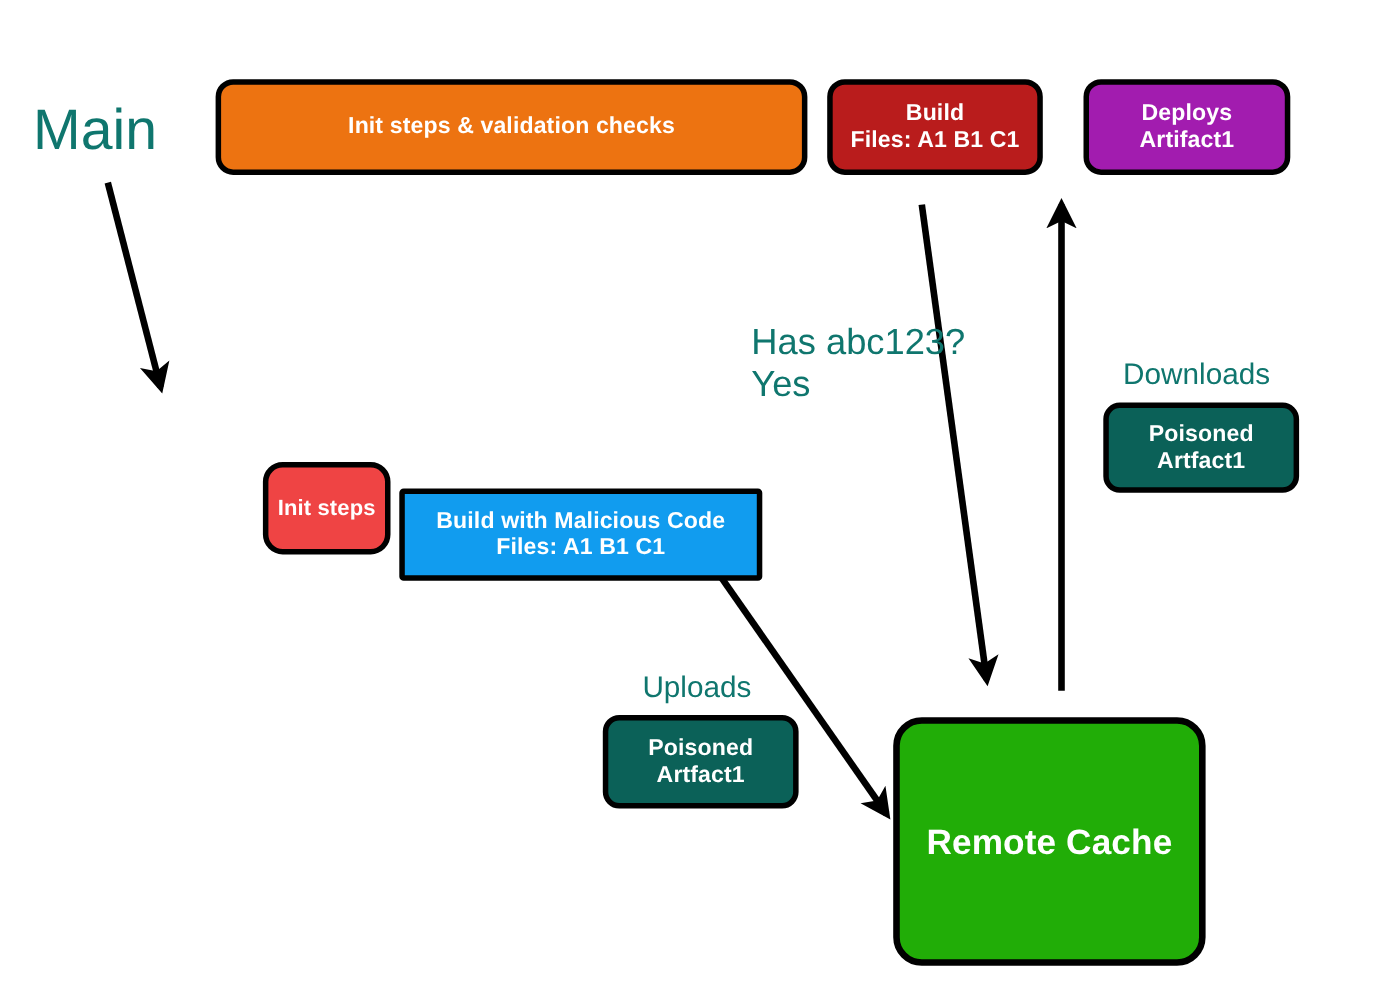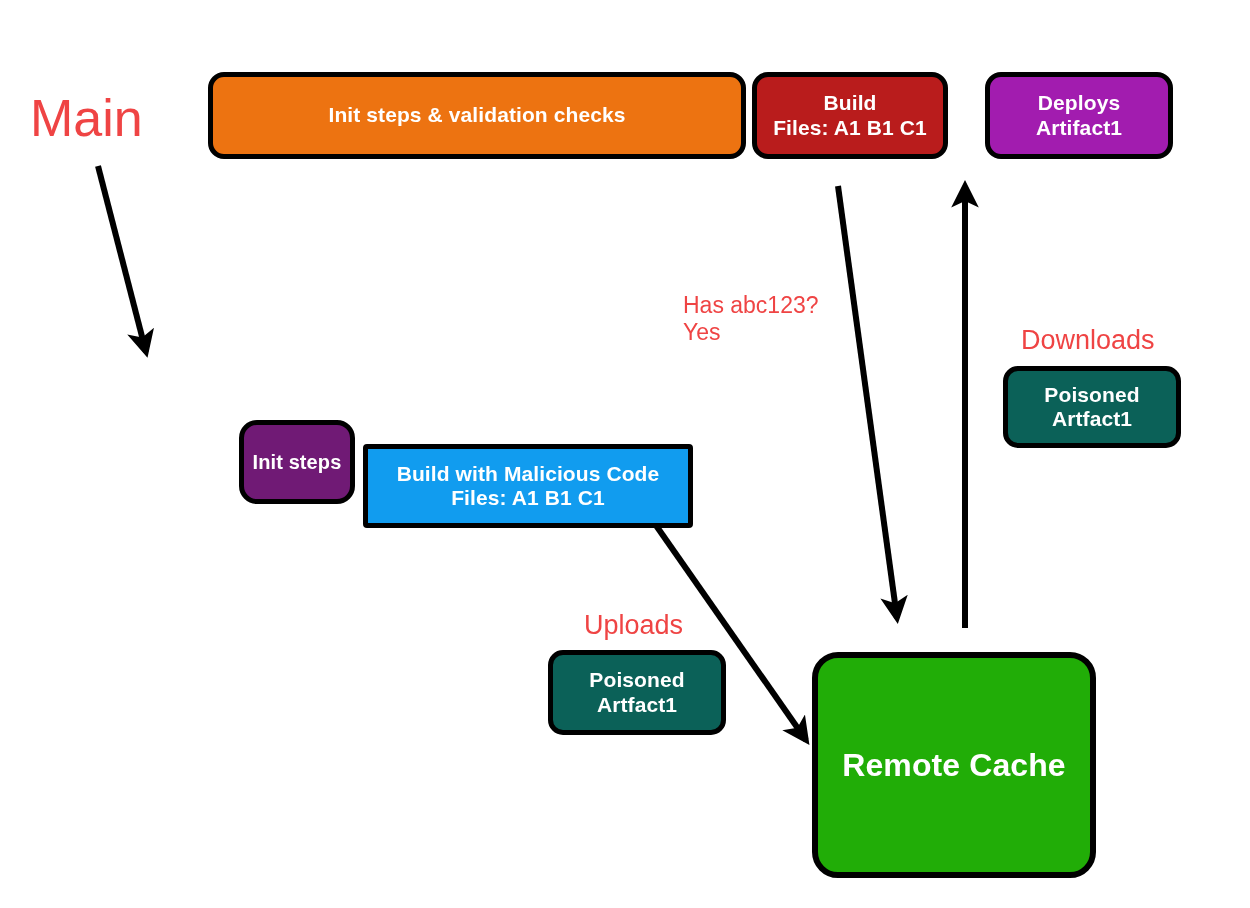--- a/index.html
+++ b/index.html
@@ -34,36 +34,35 @@
     width: 100%;
     padding: 0 6px;
     box-sizing: border-box;
     white-space: pre-line;
   }
   
   #node-main-init {
     left: 196px; top: 72px; width: 538px; height: 87px;
     background: #ED7311;
     font-size: 21px;
-    margin-left: 12px;
   }
   #node-main-build {
     left: 752px; top: 72px; width: 196px; height: 87px;
     background: #b91c1c;
     font-size: 21px;
   }
   #node-main-deploys {
     left: 985px; top: 72px; width: 188px; height: 87px;
     background: #a21caf;
     font-size: 21px;
   }
   
   #node-branch-init {
     left: 239px; top: 420px; width: 116px; height: 84px;
-    background: #701a75;
+    background: #ef4444;
     border-radius: 18px;
     font-size: 20px;
   }
   #node-branch-build {
     left: 363px; top: 444px; width: 330px; height: 84px;
     background: #119CEF;
     border-radius: 4px;
     font-size: 21px;
   }
   
@@ -84,35 +83,35 @@
     left: 812px; top: 652px; width: 284px; height: 226px;
     background: #21AD07;
     border-radius: 26px;
     border-width: 6px;
     font-size: 32px;
     font-weight: bold;
   }
   
   .label {
     position: absolute;
-    color: #ef4444;
+    color: #0f766e;
     white-space: pre-line;
     line-height: 1.16;
   }
   #label-main {
     left: 30px; top: 88px;
     font-size: 52px;
   }
   #label-branch {
     left: 40px; top: 382px;
     font-size: 46px;
   }
   #label-has-abc {
     left: 683px; top: 292px;
-    font-size: 23px;
+    font-size: 33px;
   }
   #label-downloads {
     left: 1021px; top: 325px;
     font-size: 27px;
   }
   #label-uploads {
     left: 584px; top: 610px;
     font-size: 27px;
   }
   

